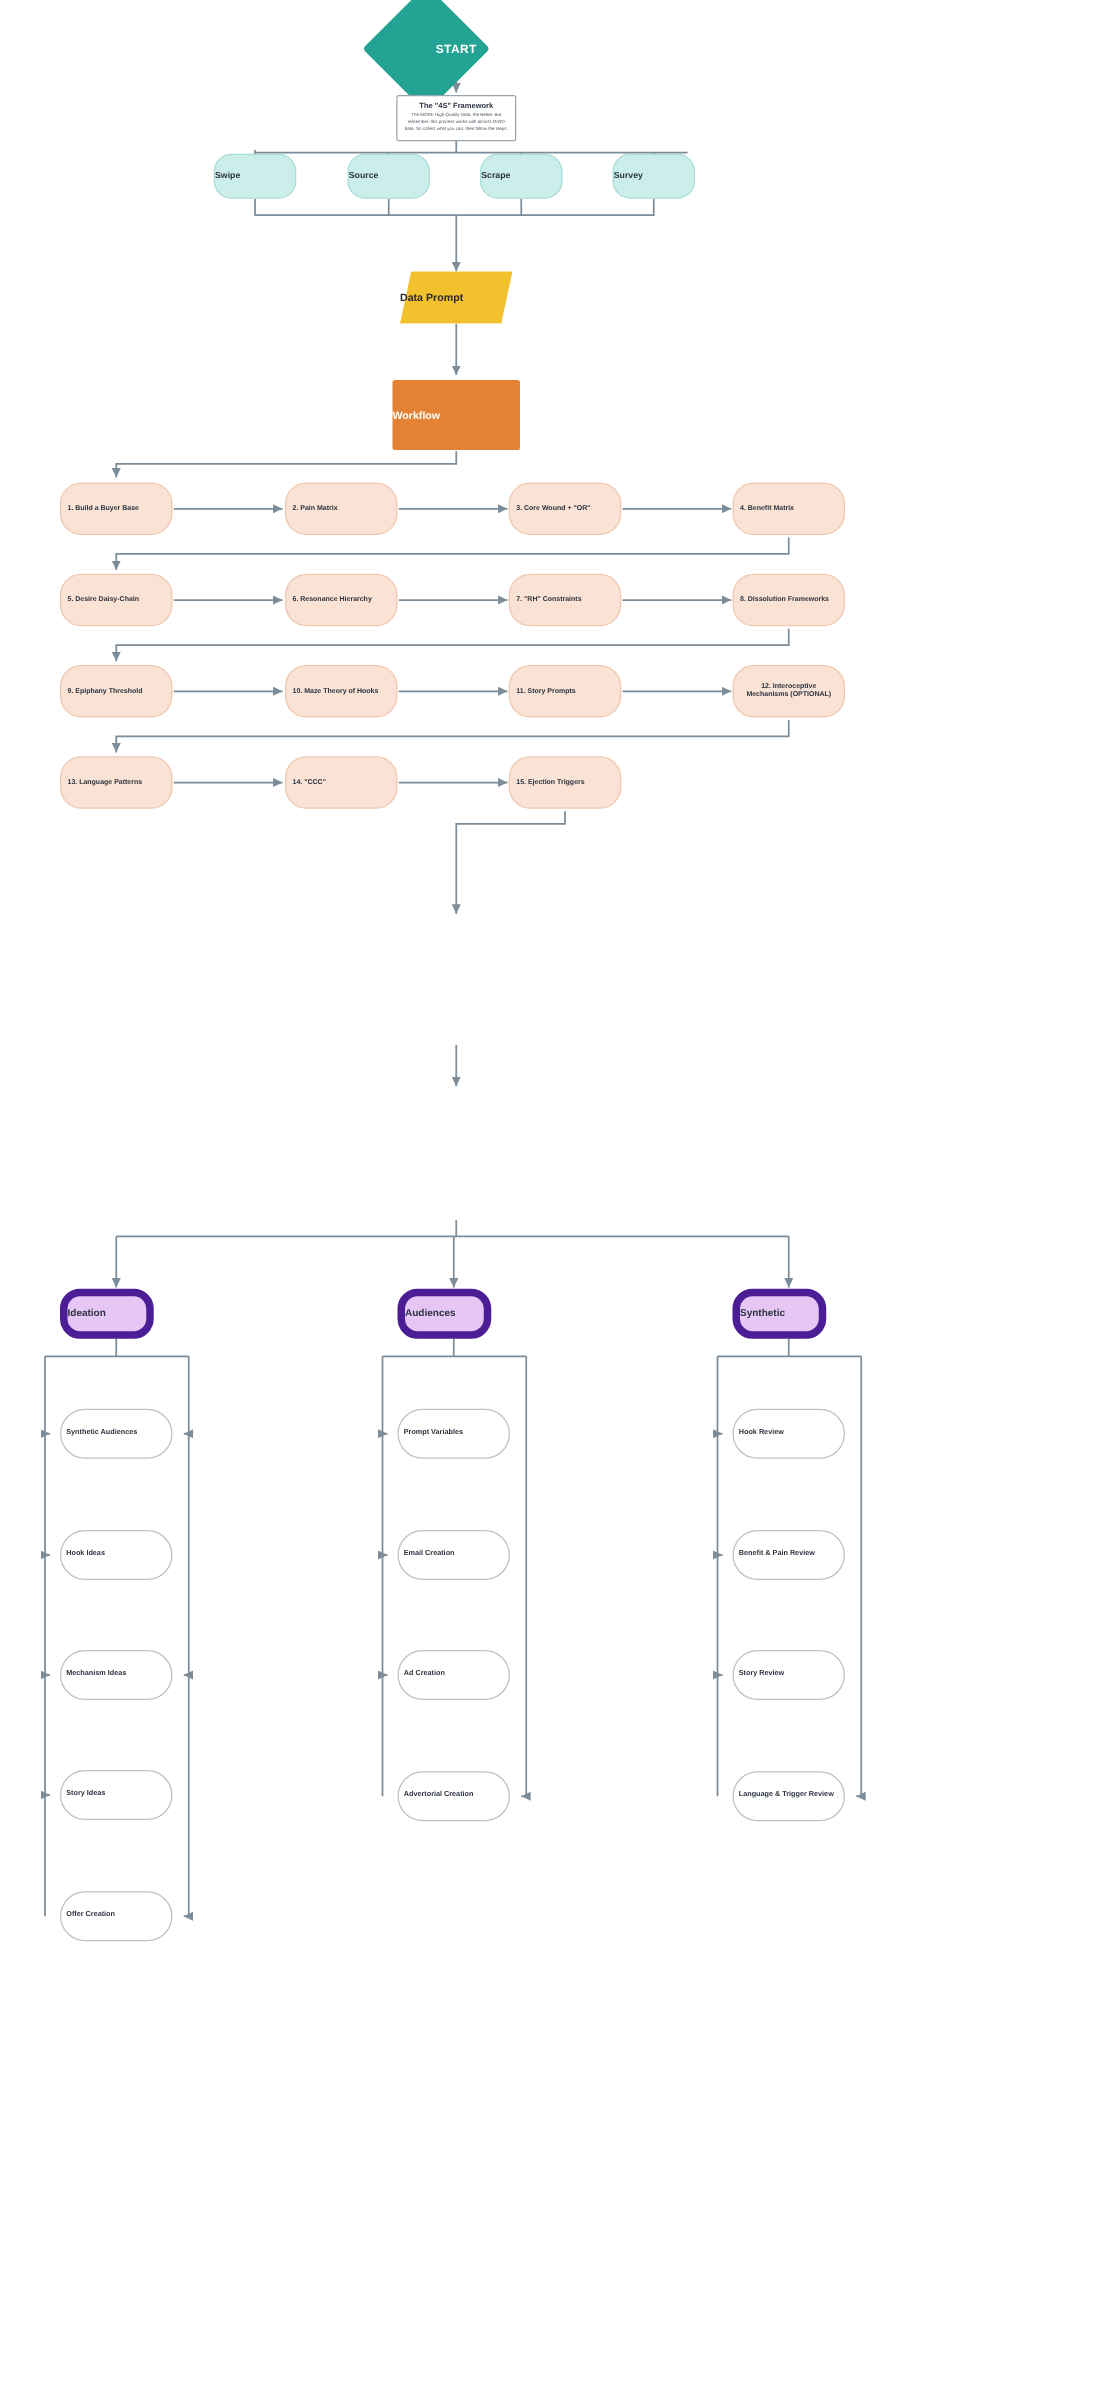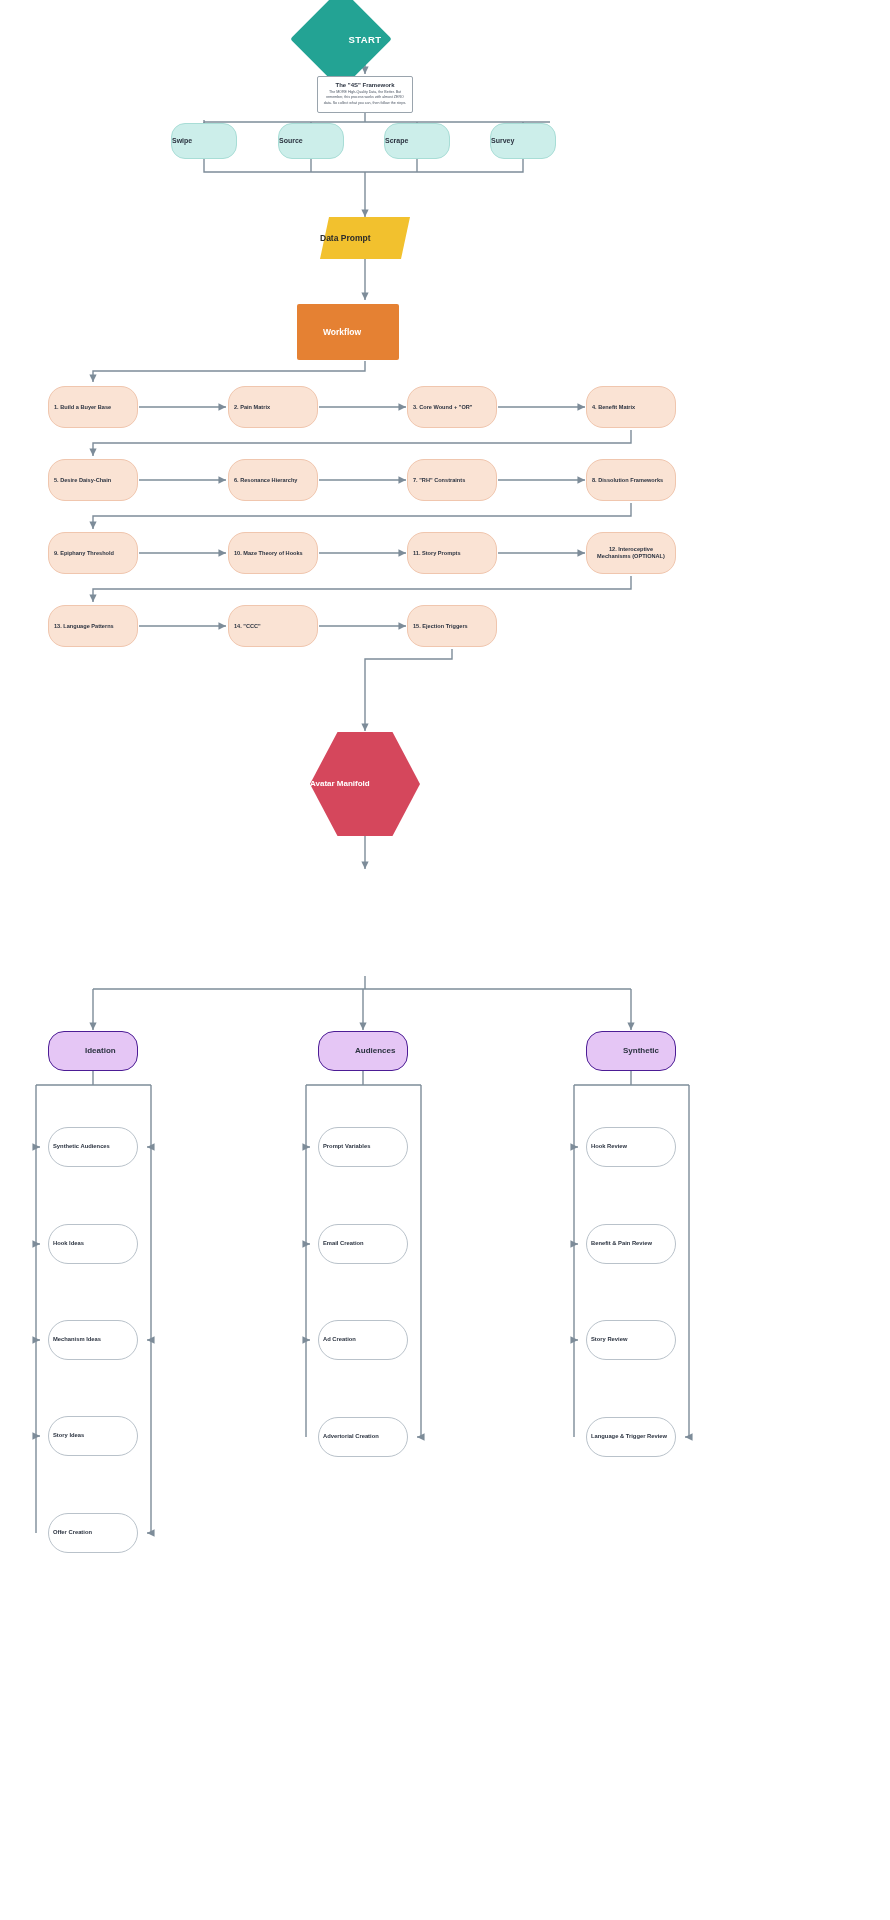--- a/index.html
+++ b/index.html
@@ -72,22 +72,22 @@
 
   
   .tri { width: 124px; height: 100px; background: #7c17d6; clip-path: polygon(50% 0, 100% 100%, 0 100%); }
   .tri-text {
     position: absolute; width: 140px; text-align: center; bottom: 4px;
     color: #ffffff; font-size: 8.5px; font-weight: bold;
   }
 
   
   .pill-purple {
-    width: 90px; height: 40px; border-radius: 16px;
-    background: #e5c6f5; border: 1px solid #4c1d95; padding-left: 36px;
+    width: 75px; height: 40px; border-radius: 16px;
+    background: #e5c6f5; border: 6px solid #4c1d95;
   }
   .pill-purple .lbl { font-size: 8px; font-weight: bold; color: #2b3340; }
 
   
   .pill-white {
     width: 90px; height: 40px; border-radius: 20px;
     background: #ffffff; border: 1px solid #b9c2ca;
   }
   .pill-white .lbl { font-size: 5.8px; font-weight: bold; color: #2b3340; padding: 0 4px; }
 </style>
@@ -210,21 +210,21 @@
   </div>
   <div class="node pill-teal" style="left:490px; top:123px;">
     <span class="lbl">Survey</span>
   </div>
 
   <div class="node" style="left:320px; top:217px; width:90px; height:42px;">
     <div class="trap" style="position:absolute;"></div>
     <span class="lbl" style="position:relative; font-size:8.5px; font-weight:bold; color:#2b2b2b;">Data Prompt</span>
   </div>
 
-  <div class="node rect-orange" style="left:297px; top:304px;padding-left:26px;">
+  <div class="node rect-orange" style="left:314px; top:304px;">
     <span class="lbl">Workflow</span>
   </div>
 
   <div class="node pill-peach" style="left:48px; top:386px;">
     <span class="lbl">1.  Build a Buyer Base</span>
     </div>
   <div class="node pill-peach" style="left:228px; top:386px;">
     <span class="lbl">2.  Pain Matrix</span>
     </div>
   <div class="node pill-peach" style="left:407px; top:386px;">
@@ -263,24 +263,20 @@
   <div class="node pill-peach" style="left:48px; top:605px;">
     <span class="lbl">13.  Language Patterns</span>
     </div>
   <div class="node pill-peach" style="left:228px; top:605px;">
     <span class="lbl">14.  "CCC"</span>
     </div>
   <div class="node pill-peach" style="left:407px; top:605px;">
     <span class="lbl">15.  Ejection Triggers</span>
     </div>
 
-  <div class="node" style="left:310px; top:732px; width:110px; height:104px;">
-    <div class="hexa" style="position:absolute;"></div>
-    <span class="lbl" style="position:relative; font-size:8px; font-weight:bold; color:#ffffff;">Avatar Manifold</span>
-  </div>
 
 
   <div class="node pill-purple" style="left:48px; top:1031px;">
     <span class="lbl">Ideation</span>
     </div>
   <div class="node pill-purple" style="left:318px; top:1031px;">
     <span class="lbl">Audiences</span>
     </div>
   <div class="node pill-purple" style="left:586px; top:1031px;">
     <span class="lbl">Synthetic</span>

